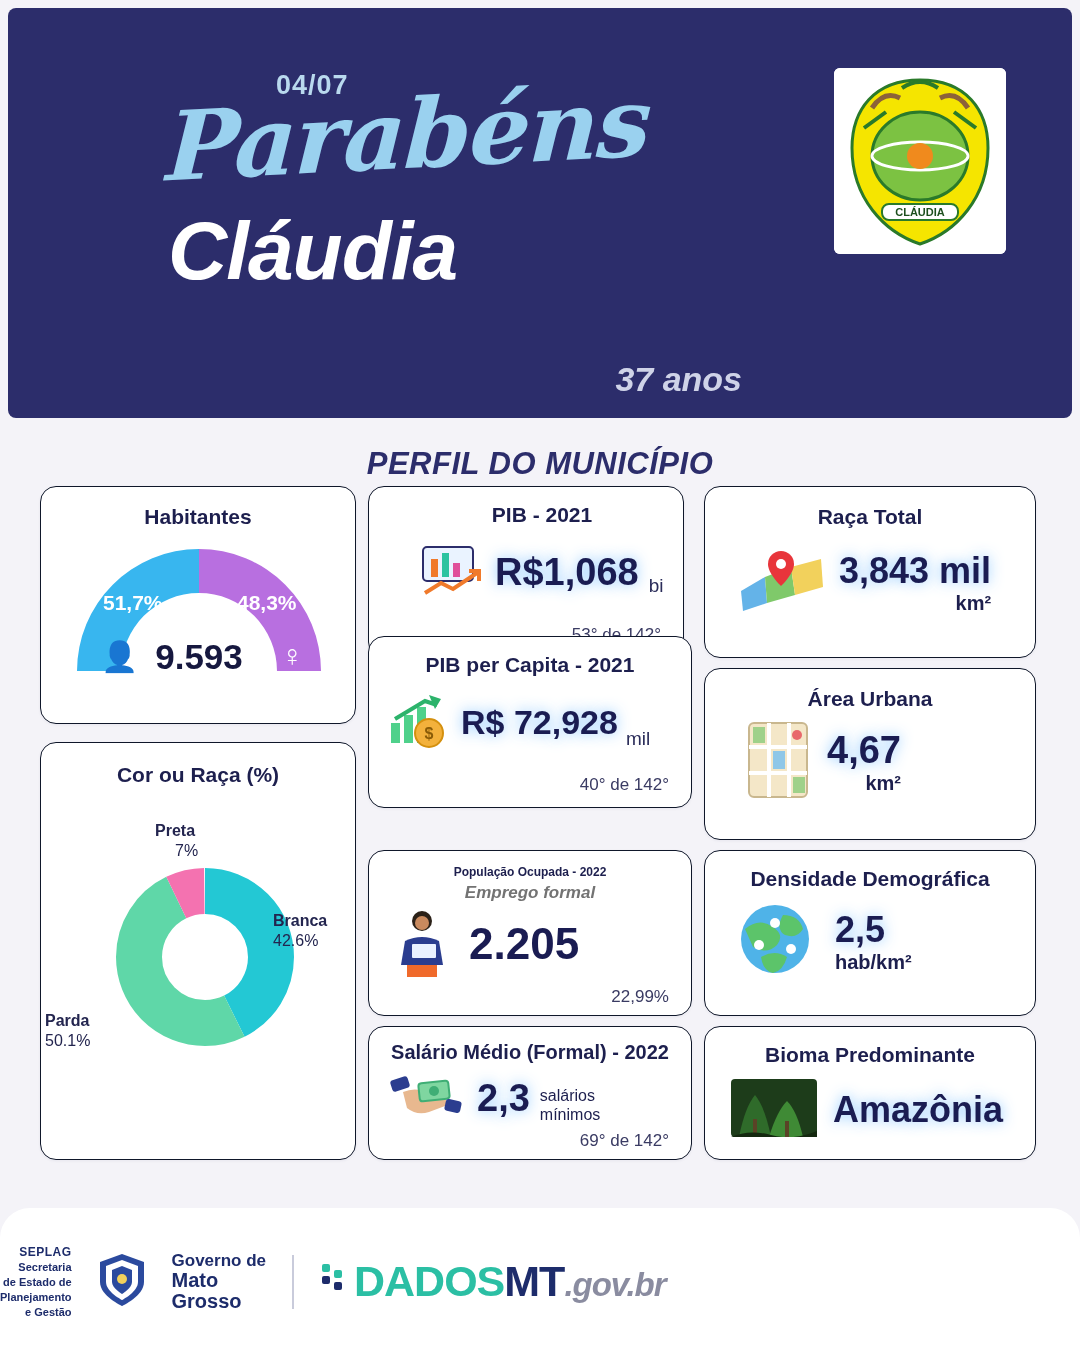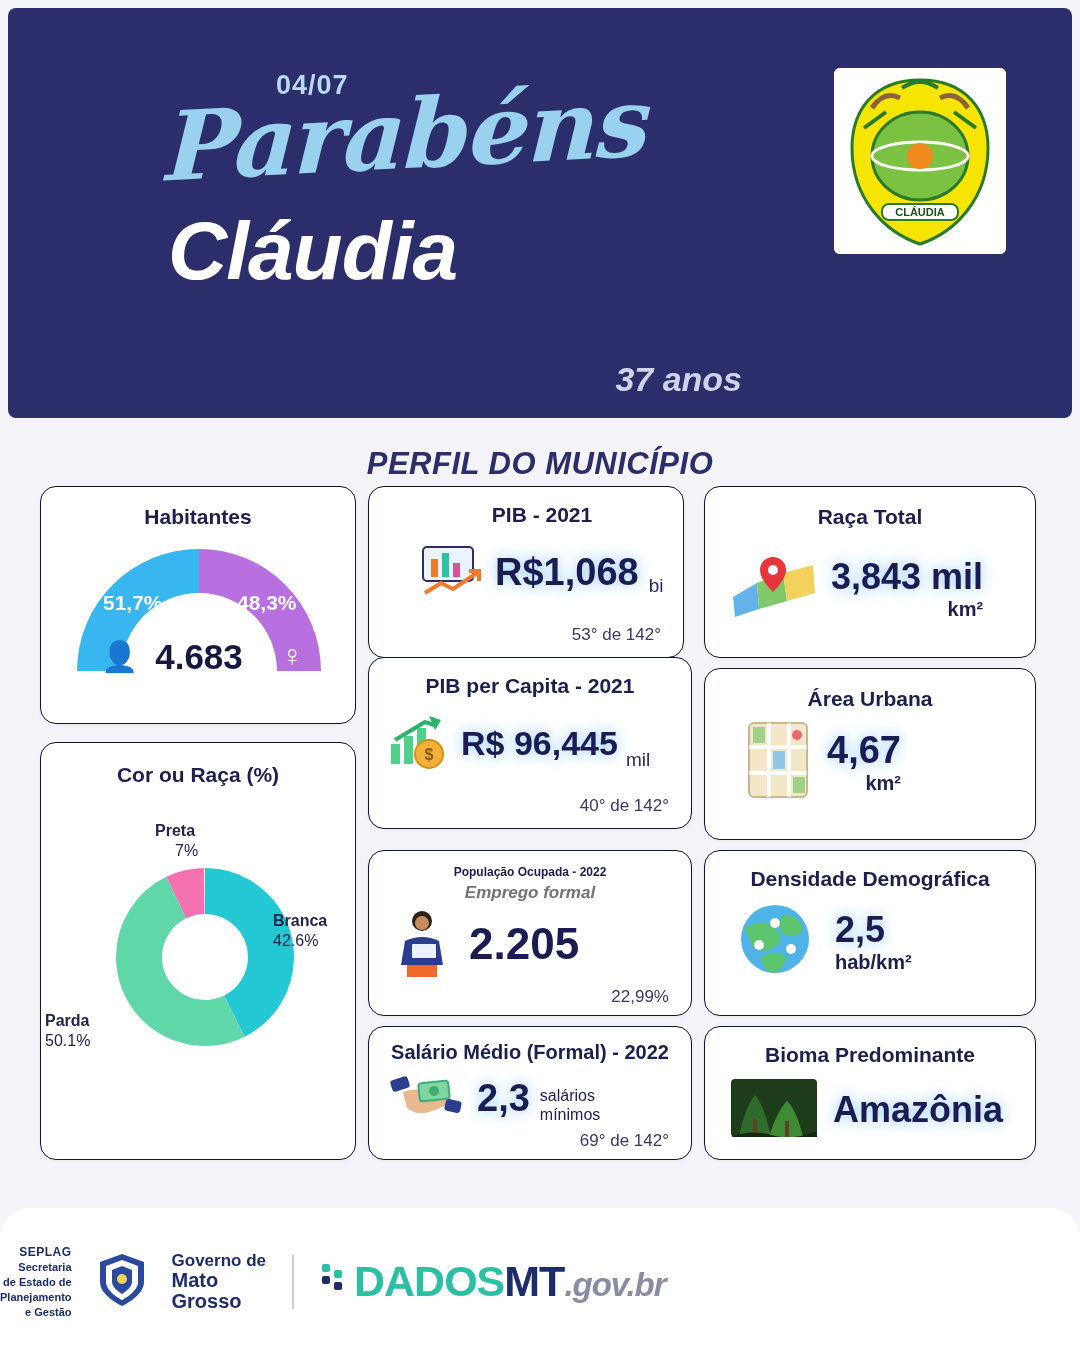--- a/index.html
+++ b/index.html
@@ -96,21 +96,21 @@
   .icon-man, .icon-woman {
     position: absolute; top: 152px; font-size: 30px; color: #ffffff;
   }
   .icon-man { left: 60px; }
   .icon-woman { left: 240px; }
 
   .donut-labels span { position: absolute; font-size: 16px; color: #23254f; line-height: 1.25; }
 
   
   #card-pib        { left: 368px; top: 486px; width: 316px; height: 172px; padding-left: 32px; }
-  #card-pibcap     { left: 368px; top: 657px; width: 324px; height: 172px; }
+  #card-pibcap     { left: 368px; top: 636px; width: 324px; height: 172px; }
   #card-ocupada    { left: 368px; top: 850px; width: 324px; height: 166px; }
   #card-salario    { left: 368px; top: 1026px; width: 324px; height: 134px; }
 
   
   #card-area       { left: 704px; top: 486px; width: 332px; height: 172px; }
   #card-urbana     { left: 704px; top: 668px; width: 332px; height: 172px; }
   #card-densidade  { left: 704px; top: 850px; width: 332px; height: 166px; }
   #card-bioma      { left: 704px; top: 1026px; width: 332px; height: 134px; }
 
   
@@ -169,21 +169,21 @@
   <div class="gauge-wrap">
     <svg width="316" height="130" viewBox="0 0 316 130">
       <path d="M36 122 A122 122 0 0 1 158 0 L158 44 A78 78 0 0 0 80 122 Z" fill="#38b6ef"></path>
       <path d="M158 0 A122 122 0 0 1 280 122 L236 122 A78 78 0 0 0 158 44 Z" fill="#b86fe0"></path>
     </svg>
   </div>
   <div class="pct-male">51,7%</div>
   <div class="pct-female">48,3%</div>
   <div class="icon-man">👤</div>
   <div class="icon-woman">♀</div>
-  <div class="hab-total">4.683</div>
+  <div class="hab-total">9.593</div>
 </div>
 
 <div class="card" id="card-raca">
   <div class="card-title" style="margin-top:20px">Cor ou Raça (%)</div>
   <div style="position:absolute;left:58px;top:108px">
     <svg width="212" height="212" viewBox="0 0 212 212">
 
       <circle r="66" cx="106" cy="106" fill="transparent" stroke="#23c8d4" stroke-width="46" stroke-dasharray="176.6 238.0" transform="rotate(-90 106 106)"></circle>
 
       <circle r="66" cx="106" cy="106" fill="transparent" stroke="#5fd7a8" stroke-width="46" stroke-dasharray="207.7 206.9" stroke-dashoffset="-176.6" transform="rotate(-90 106 106)"></circle>
@@ -233,21 +233,21 @@
       <svg width="66" height="62" viewBox="0 0 66 62">
         <rect x="6" y="34" width="9" height="20" fill="#4fd18b"></rect>
         <rect x="19" y="26" width="9" height="28" fill="#4fd18b"></rect>
         <rect x="32" y="18" width="9" height="36" fill="#4fd18b"></rect>
         <path d="M10 30 L40 12 L52 16" stroke="#2cb36b" stroke-width="4" fill="none"></path>
         <path d="M44 6 L56 10 L50 20" fill="#2cb36b"></path>
         <circle cx="44" cy="44" r="14" fill="#f3b13c" stroke="#d4900f" stroke-width="2"></circle>
         <text x="44" y="50" font-size="16" text-anchor="middle" fill="#8a5b07" font-family="Liberation Sans" font-weight="bold">$</text>
       </svg>
     </div>
-    <div class="big-val glow" style="font-size:34px;margin-left:10px">R$ 96,445</div>
+    <div class="big-val glow" style="font-size:34px;margin-left:10px">R$ 72,928</div>
     <div style="font-size:19px;color:#2b2d5a;margin-left:8px;align-self:flex-end;padding-bottom:5px">mil</div>
   </div>
   <div class="sub-note" style="position:absolute;right:22px;bottom:12px">40° de 142°</div>
 </div>
 
 <div class="card" id="card-ocupada">
   <div class="card-title" style="margin-top:14px;font-size:12px">População  Ocupada - 2022</div>
   <div style="text-align:center;font-size:17px;font-style:italic;color:#737373;font-weight:bold;margin-top:4px">Emprego formal</div>
   <div class="row" style="margin-top:4px;padding-left:22px">
     <div>
@@ -280,21 +280,21 @@
     <div style="margin-left:10px;font-size:16px;color:#1d1f4e;line-height:1.15;align-self:flex-end;padding-bottom:2px">
       <div>salários</div>
       <div>mínimos</div>
     </div>
   </div>
   <div class="sub-note" style="position:absolute;right:22px;bottom:8px">69° de 142°</div>
 </div>
 
 <div class="card" id="card-area">
   <div class="card-title" style="margin-top:18px">Raça Total</div>
-  <div class="row" style="margin-top:24px;padding-left:24px">
+  <div class="row" style="margin-top:18px;padding-left:32px">
     <div>
       <svg width="88" height="66" viewBox="0 0 88 66">
         <path d="M4 44 L28 30 L30 56 L6 64 Z" fill="#64b3e8"></path>
         <path d="M28 30 L54 20 L58 48 L30 56 Z" fill="#7fc96a"></path>
         <path d="M54 20 L84 12 L86 40 L58 48 Z" fill="#f2d15c"></path>
         <path d="M44 4 a13 13 0 0 1 13 13 c0 10 -13 22 -13 22 s-13 -12 -13 -22 a13 13 0 0 1 13 -13 Z" fill="#e8353b"></path>
         <circle cx="44" cy="17" r="5" fill="#ffffff"></circle>
       </svg>
     </div>
     <div style="margin-left:14px">

